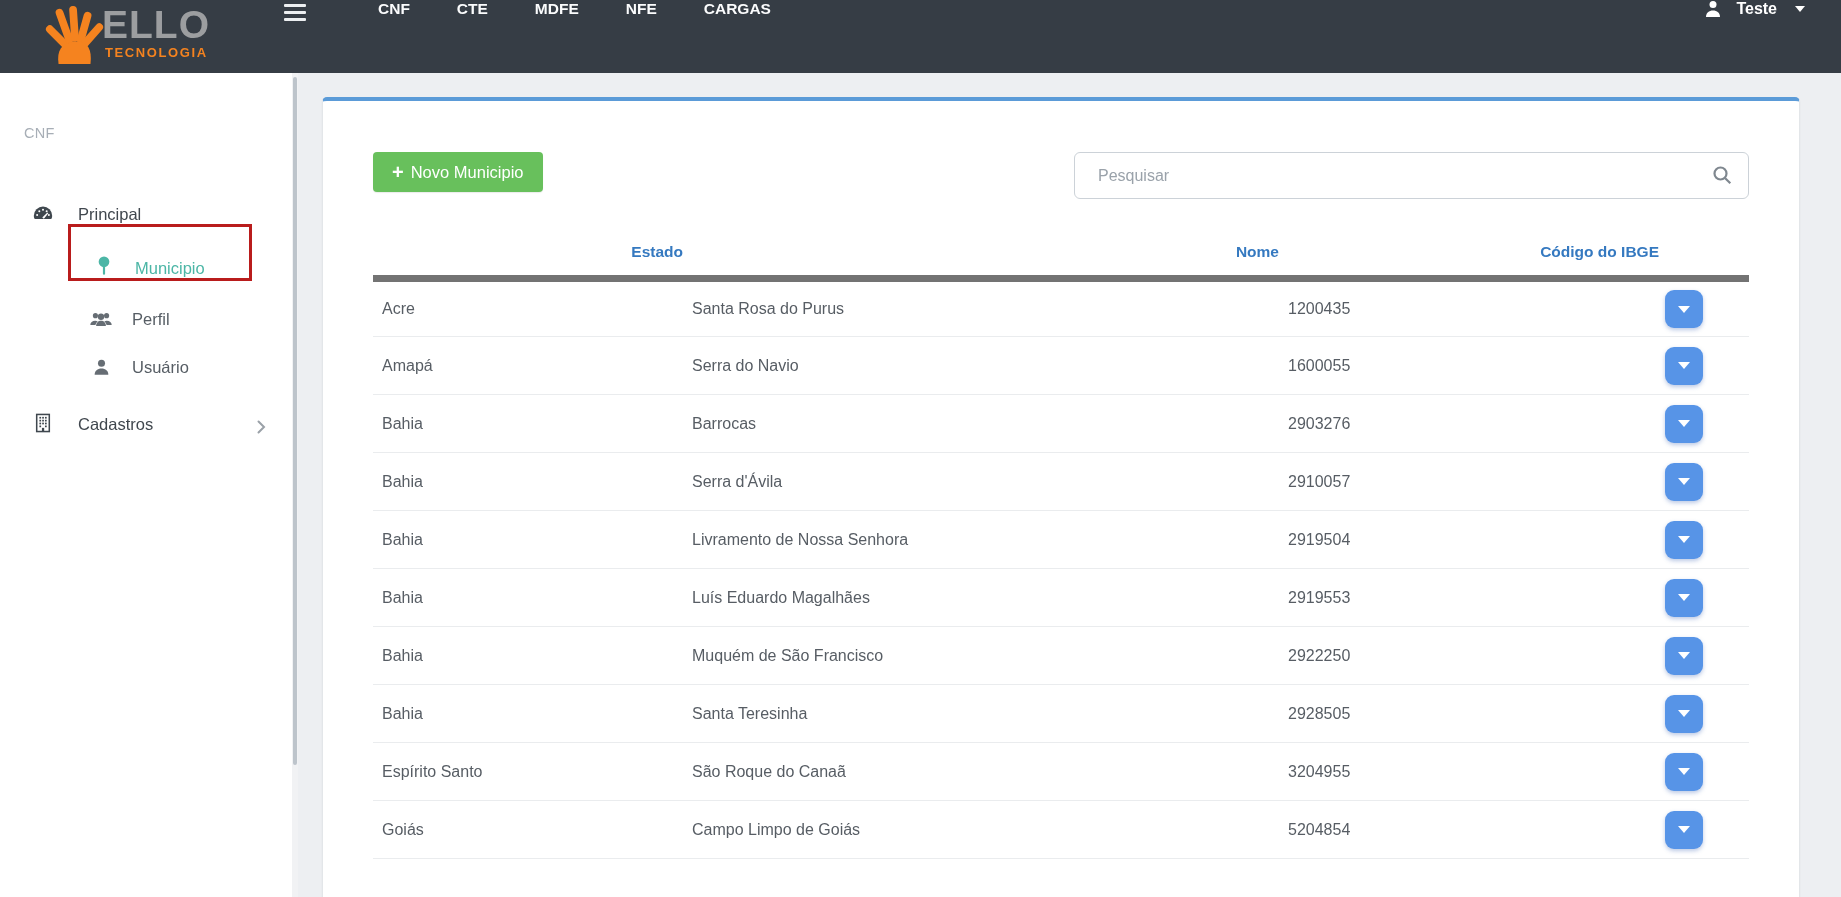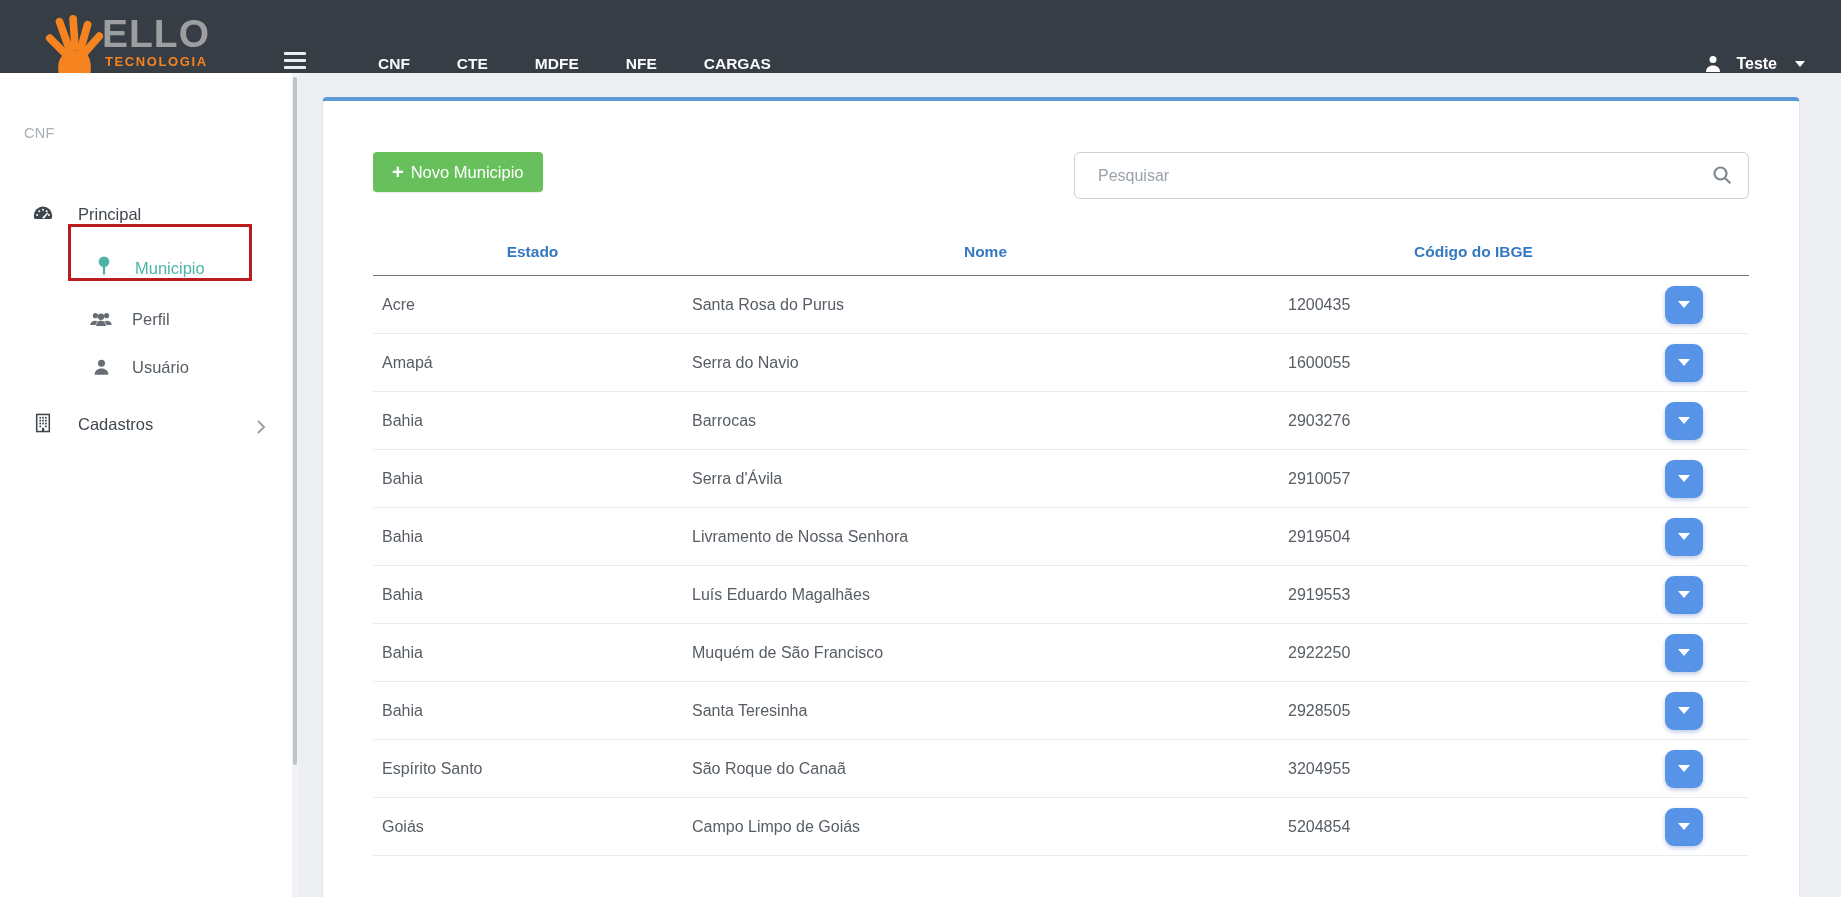--- a/index.html
+++ b/index.html
@@ -1,19 +1,19 @@
 <!DOCTYPE html>
 <html><head>
 <meta charset="utf-8">
 <style>
   * { margin:0; padding:0; box-sizing:border-box; }
   html,body { width:1841px; height:897px; overflow:hidden; font-family:"Liberation Sans", sans-serif; background:#edeff2; }
 
   
-  .navbar { position:absolute; top:0; left:0; width:1841px; height:73px; background:#363d45; display:flex; align-items:flex-end; z-index:20; }
+  .navbar { position:absolute; top:0; left:0; width:1841px; height:73px; background:#363d45; display:flex; align-items:flex-start; z-index:20; }
   .brand { display:flex; align-items:center; margin-left:44px; cursor:pointer; }
   .brand svg { margin-right:-4px; margin-top:4px; }
   .brand-text { display:flex; flex-direction:column; line-height:1; }
   .brand-name { font-size:39px; font-weight:bold; color:#9c9ea0; letter-spacing:1px; }
   .brand-sub { font-size:13px; font-weight:bold; color:#f5831f; letter-spacing:1.6px; margin-top:2px; padding-left:3px; }
   .hamburger { margin-left:74px; width:22px; cursor:pointer; }
   .hamburger .bar { height:3px; background:#eceff1; margin:4px 0; border-radius:1px; }
   .nav-links { display:flex; margin-left:72px; gap:47px; }
   .nav-link { color:#fbfcfd; font-weight:bold; font-size:15.5px; cursor:pointer; }
   .navbar-user { margin-left:auto; margin-right:36px; display:flex; align-items:center; gap:15px; cursor:pointer; }
@@ -41,21 +41,21 @@
   .btn-new { height:40px; background:#68c05c; border:none; border-radius:4px; color:#fff; font-size:16.5px; padding:0 19px; display:flex; align-items:center; cursor:pointer; box-shadow:0 1px 1px rgba(0,0,0,.08); font-family:inherit; }
   .btn-new .plus { font-size:20px; font-weight:bold; margin-right:7px; line-height:1; }
   .search-wrap { position:relative; width:675px; }
   .search-input { width:100%; height:47px; border:1px solid #ccd2d8; border-radius:6px; padding:0 48px 0 23px; font-size:16px; color:#454b51; outline:none; font-family:inherit; }
   .search-input::placeholder { color:#9aa2aa; }
   .search-icon { position:absolute; right:17px; top:13px; cursor:pointer; }
 
   .table-wrap { margin:0 50px; }
   table { width:100%; border-collapse:collapse; table-layout:fixed; }
   col.c-estado { width:310px; } col.c-nome { width:596px; } col.c-codigo { width:380px; }
-  th { text-align:center; color:#3579c0; font-size:15.5px; font-weight:bold; padding:44px 0 14px 9px; border-bottom:1px solid #737373; }
+  th { text-align:right; color:#3579c0; font-size:15.5px; font-weight:bold; padding:44px 0 14px 9px; border-bottom:7px solid #737373; }
   td { height:58px; padding-left:9px; border-bottom:1px solid #eaecee; color:#575d64; font-size:16px; vertical-align:middle; }
   td.td-actions { padding-left:0; }
   .dd-btn { width:38px; height:38px; margin-left:6px; background:#5794e7; border:none; border-radius:9px; display:flex; align-items:center; justify-content:center; cursor:pointer; box-shadow:0 2px 4px rgba(60,100,180,.35); }
   .caret-down { width:0; height:0; border-left:6px solid transparent; border-right:6px solid transparent; border-top:7px solid #fff; }
 </style>
 </head>
 <body>
 
 <header class="navbar">
   <div class="brand">

